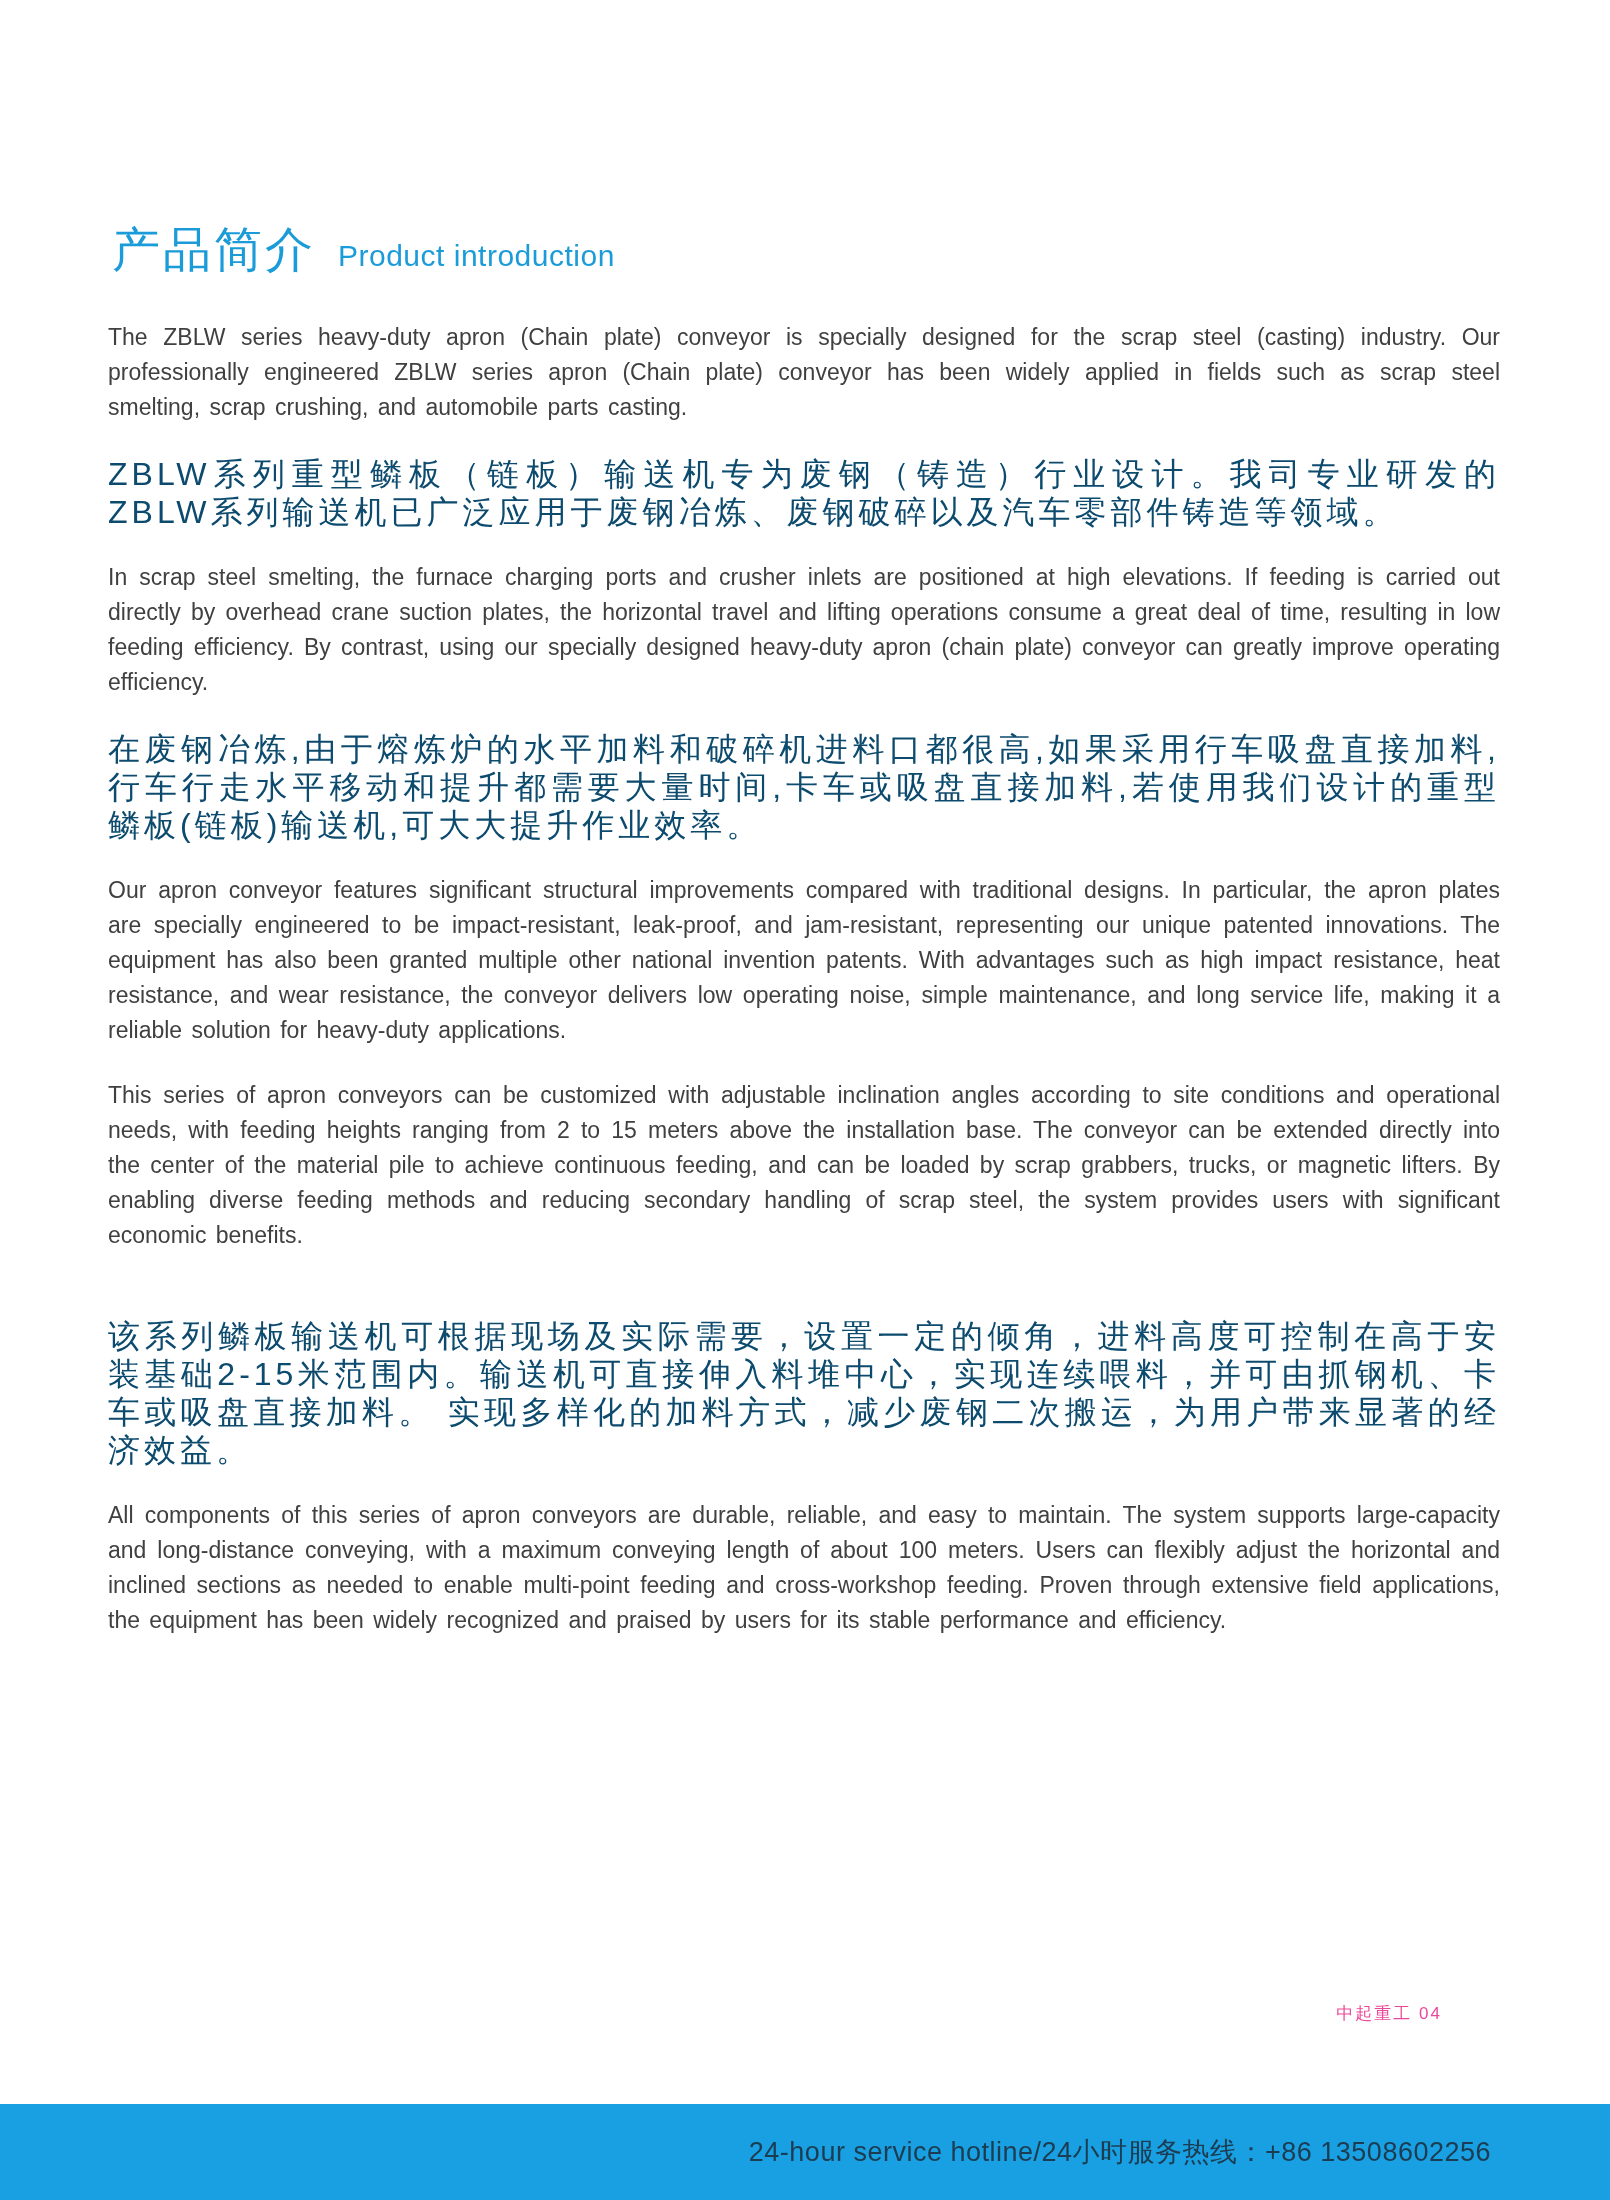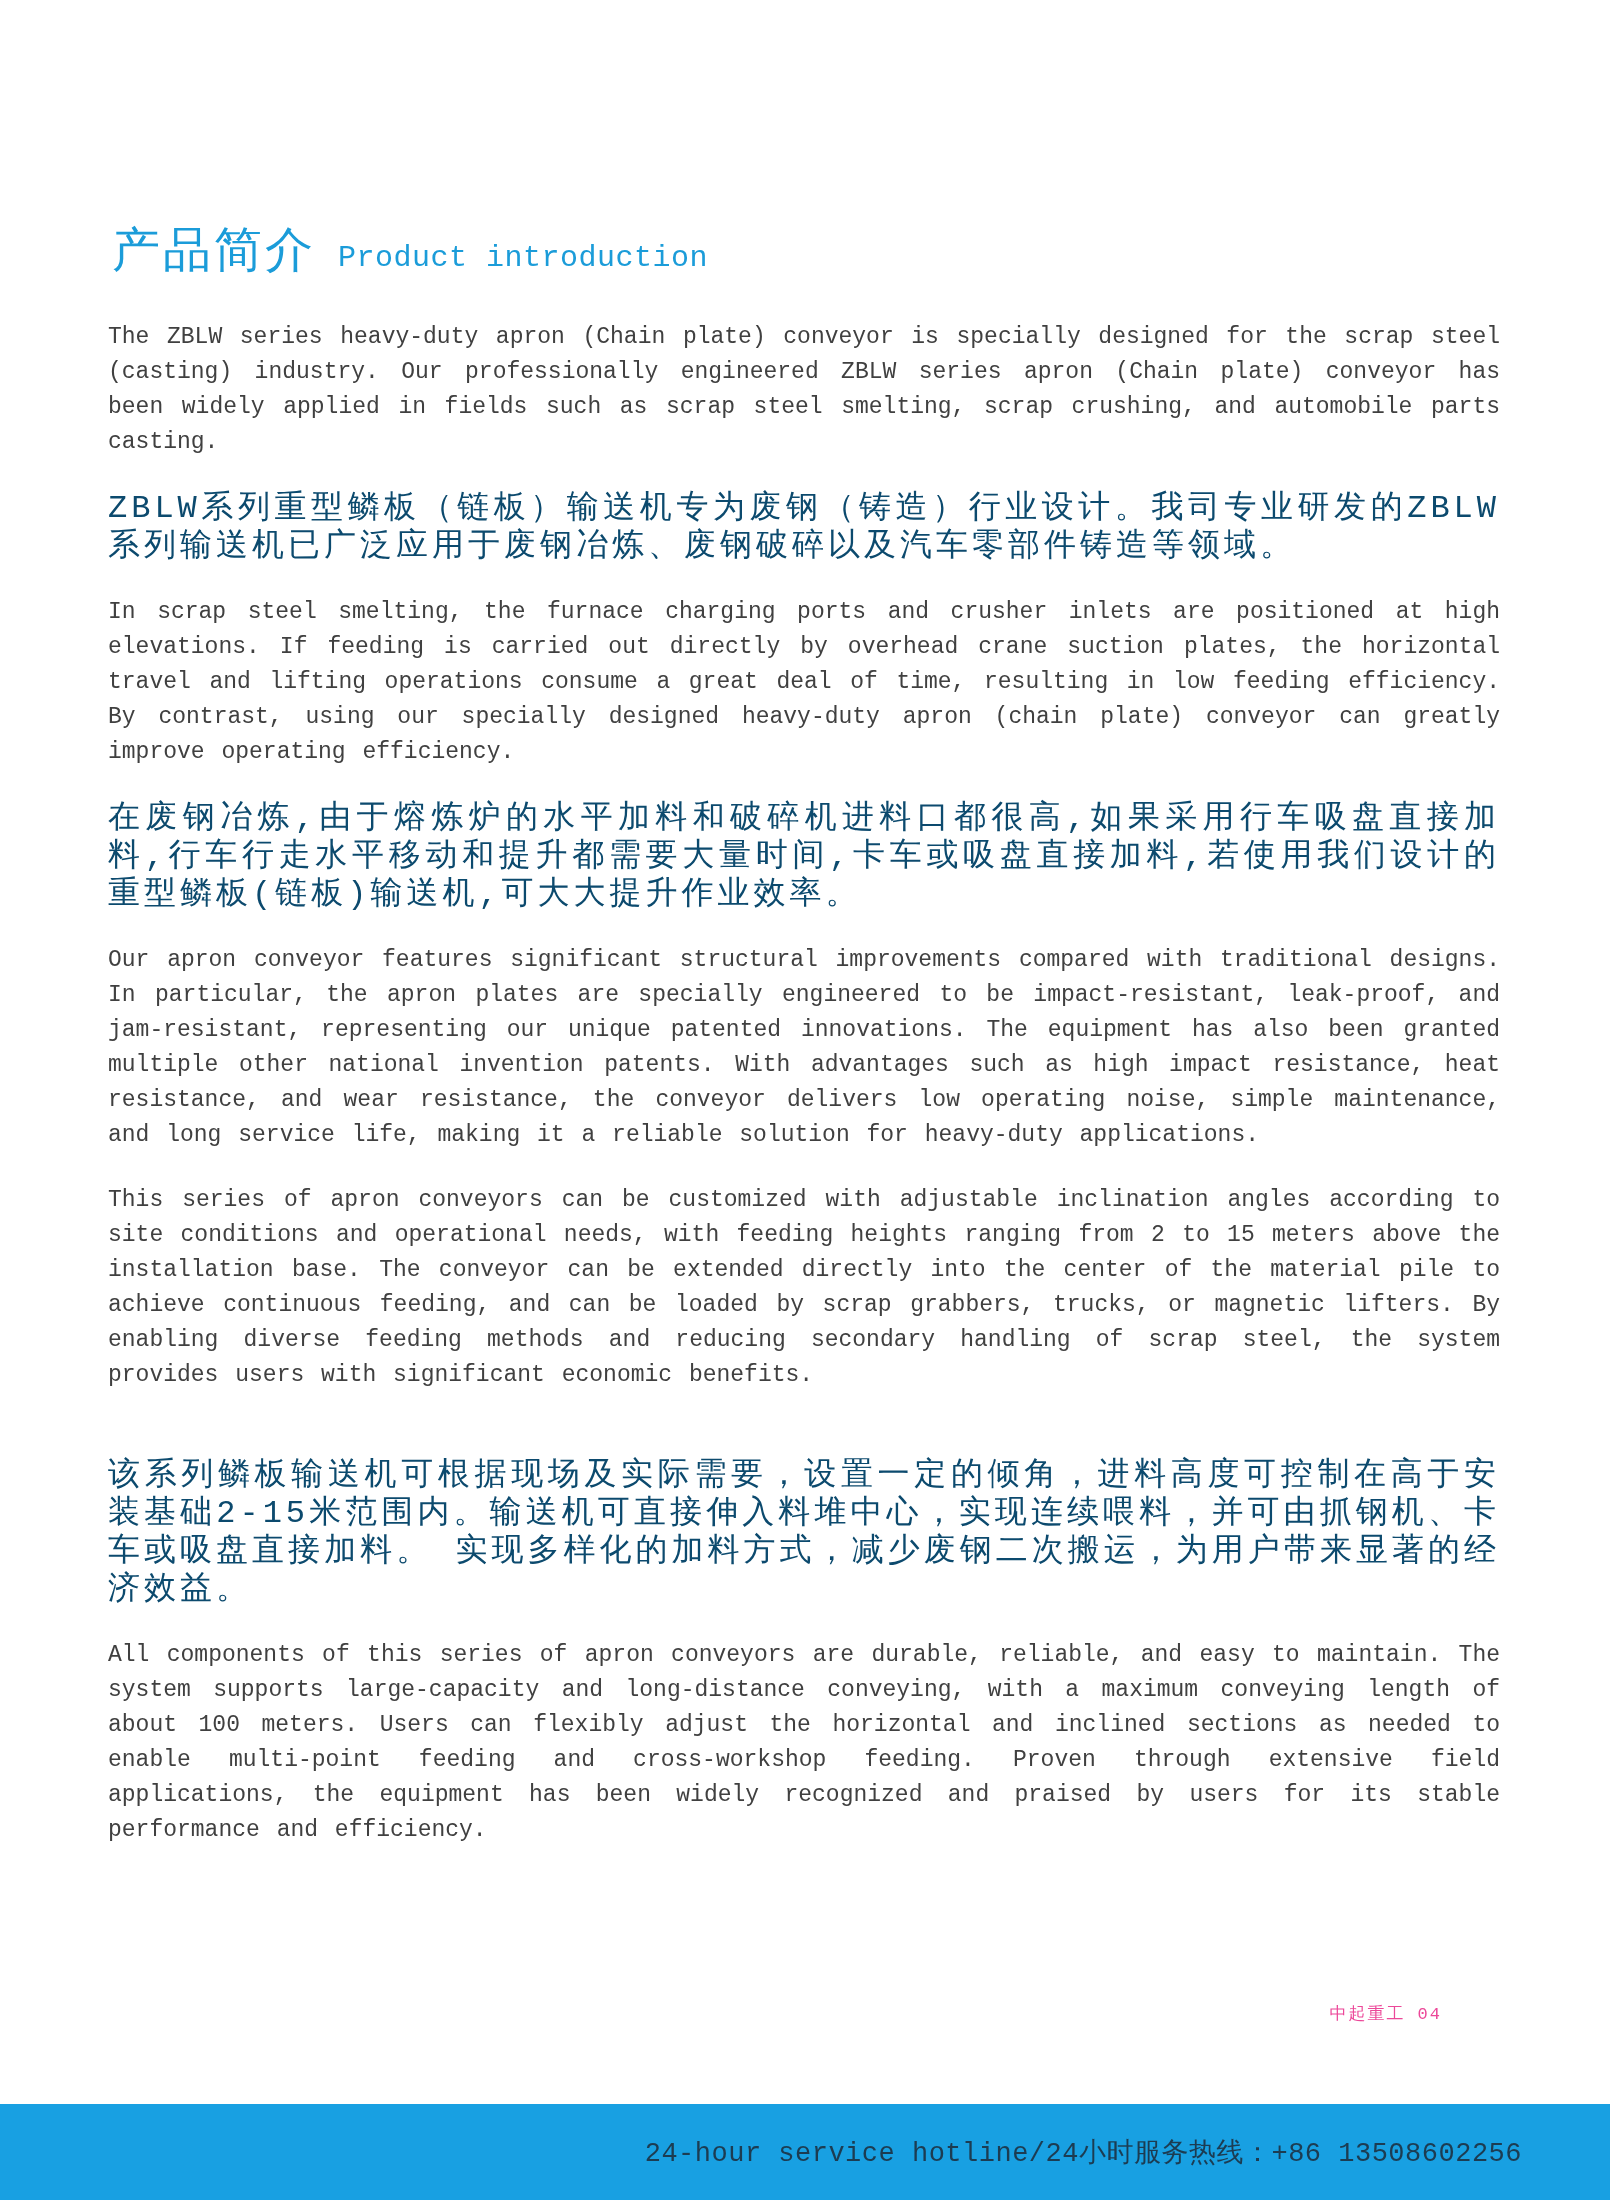--- a/index.html
+++ b/index.html
@@ -4,21 +4,21 @@
 <style>
   * { margin: 0; padding: 0; box-sizing: border-box; }
   html, body { width: 1610px; height: 2200px; }
   body {
     background: #ffffff;
     font-family: "Liberation Sans", "DejaVu Sans", sans-serif;
     color: #262223;
     position: relative;
     overflow: hidden;
   }
-  .page { position: absolute; inset: 0; font-family: Liberation Mono, monospace; }
+  .page { position: absolute; inset: 0; }
 
   .title-row {
     position: absolute;
     left: 112px;
     top: 218px;
     display: flex;
     align-items: baseline;
     gap: 22px;
     color: #1B9CD9;
     white-space: nowrap;
@@ -60,21 +60,21 @@
   }
 
   .hotline-bar {
     position: absolute;
     left: 0; right: 0; bottom: 0;
     height: 96px;
     background: #18A0E2;
     display: flex;
     align-items: center;
     justify-content: flex-end;
-    padding-right: 88px;
+    padding-right: 119px;
   }
   .hotline-text {
     color: #1C3C52;
     font-size: 27px;
     letter-spacing: 0.5px;
     white-space: nowrap;
   }
 </style>
 </head>
 <body>

